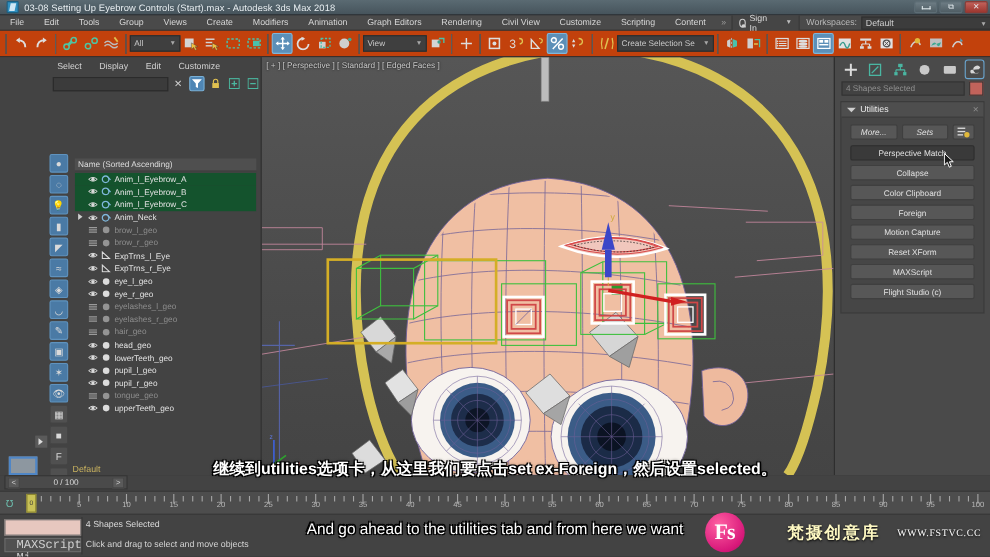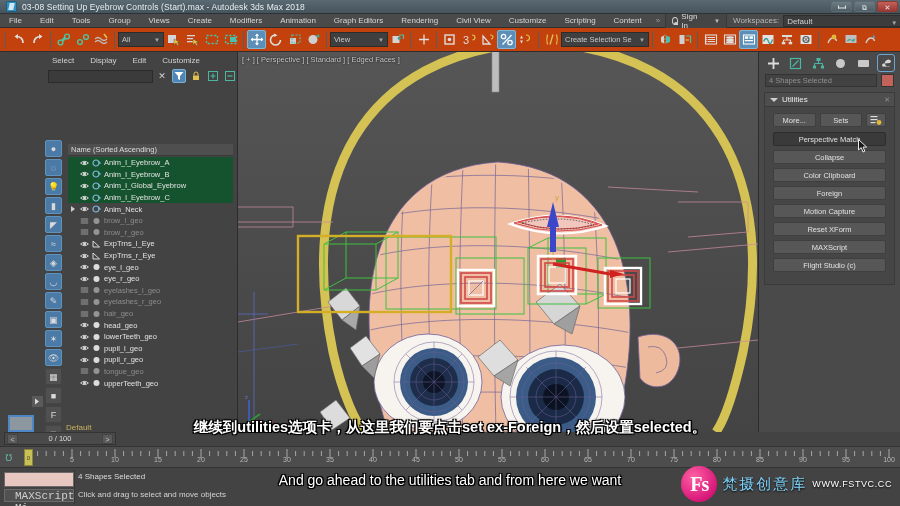--- a/index.html
+++ b/index.html
@@ -123,21 +123,21 @@
     font-size:7.5px; color:#909090; line-height:12px; padding-left:3px; }
   .cp-color { width:13px; height:13px; background:#c2635b; border:1px solid #333; }
   .rollout { margin:5px 5px 0 5px; background:#464646; border:1px solid #3a3a3a; }
   .rollout-hdr { height:14px; display:flex; align-items:center; gap:4px; padding-left:5px;
     background:#4e4e4e; border-bottom:1px solid #3a3a3a; position:relative;}
   .rollout-hdr .tri { width:0;height:0;border-left:4px solid transparent;
     border-right:4px solid transparent;border-top:4px solid #cfcfcf;}
   .rollout-hdr .t { font-size:8px; color:#ececec; font-weight:normal;}
   .rollout-hdr .x { position:absolute;right:4px;font-size:7px;color:#8d8d8d;}
   .rollout-body { padding:6px 8px 8px 8px; }
-  .btnrow { display:flex; gap:4px; margin-bottom:5px; align-items:center;}
+  .btnrow { display:flex; gap:4px; margin-bottom:5px; align-items:center;font-style:italic;}
   .ubtn { flex:1; height:14px; background:#575757; border:1px solid #3f3f3f; border-radius:2px;
     font-size:7.5px; color:#e0e0e0; display:flex; align-items:center; justify-content:center; }
   .ubtn.small { flex:0 0 20px; }
   .ubtn.dark { background:#3a3a3a; border-color:#2d2d2d; }
   .ubtn.wide { width:100%; margin-bottom:4px; }
   .cursor-arrow { position:absolute; left:858px; top:139px; width:10px;height:14px; z-index:30;}
 
   
   .bottom { position:absolute; left:0; top:432px; width:900px; height:74px; background:#434343; }
   .timeline { position:absolute; left:0; top:446px; width:900px; height:22px;
@@ -165,29 +165,29 @@
   .st-sep { position:absolute; left:74px; top:470px; width:1px; height:34px; background:#353535;}
 
   
   .subs { position:absolute; left:0; top:418px; width:900px; z-index:40;
     text-align:center; pointer-events:none; }
   .sub-cn { font-size:14.5px; color:#fff; font-weight:bold; line-height:19px;
     text-shadow:-1.2px -1.2px 0 #000,1.2px -1.2px 0 #000,-1.2px 1.2px 0 #000,1.2px 1.2px 0 #000,0 0 3px #000;}
   .sub-en { font-size:14px; color:#fff; line-height:19px;
     text-shadow:-1.2px -1.2px 0 #000,1.2px -1.2px 0 #000,-1.2px 1.2px 0 #000,1.2px 1.2px 0 #000,0 0 3px #000;margin-top:34px;}
   .watermark { position:absolute; right:8px; top:466px; display:flex; align-items:center;
-    gap:5px; z-index:45;text-align:center; }
+    gap:15px; z-index:45;text-align:center; }
   .wm-logo { width:36px; height:36px; border-radius:50%;
     background:radial-gradient(circle at 35% 30%,#ff5fa2,#d8187a 70%,#a5105c);
     display:flex; align-items:center; justify-content:center;
     font-family:"Liberation Serif", serif; font-size:20px; color:#fff; font-weight:bold;
     letter-spacing:-1px;}
-  .wm-cn { font-size:15px; color:#7dd3fc; font-weight:normal; letter-spacing:2px;
-    text-shadow:0 1px 2px #000;}
-  .wm-url { font-size:9px; color:#fff; letter-spacing:.6px; text-shadow:0 1px 2px #000;}
+  .wm-cn { font-size:15px; color:#fef9c3; font-weight:bold; letter-spacing:2px;
+    text-shadow:0 1px 2px #000;margin-left:24px;}
+  .wm-url { font-size:9px; color:#fff; letter-spacing:.6px; text-shadow:0 1px 2px #000;font-family:Liberation Serif, serif;}
 </style>
 </head>
 <body>
 
 <div id="app">
 
   <div class="titlebar">
     <div class="tb-appicon"></div>
     <div class="tb-title">03-08 Setting Up Eyebrow Controls (Start).max - Autodesk 3ds Max 2018</div>
     <div class="tb-winbtns">
@@ -556,35 +556,20 @@
               <circle cx="4.5" cy="4" r="1.5" fill="#dcdcdc"></circle>
             </svg>
           </span>
           <span class="ntype">
             <svg width="9" height="8" viewBox="0 0 9 8">
               <circle cx="4" cy="4" r="3" fill="none" stroke="#7fb7db" stroke-width="1.2"></circle>
               <path d="M6 2 L8.5 4.5" stroke="#7fb7db" stroke-width="1.2"></path>
             </svg>
           </span>
           <span>Anim_l_Eyebrow_B</span>
-        </div>
-        <div class="row sel">
-          <span class="eye">
-            <svg width="9" height="8" viewBox="0 0 9 8">
-              <path d="M.6 4 Q4.5 .6 8.4 4 Q4.5 7.4 .6 4Z" fill="none" stroke="#dcdcdc" stroke-width=".9"></path>
-              <circle cx="4.5" cy="4" r="1.5" fill="#dcdcdc"></circle>
-            </svg>
-          </span>
-          <span class="ntype">
-            <svg width="9" height="8" viewBox="0 0 9 8">
-              <circle cx="4" cy="4" r="3" fill="none" stroke="#7fb7db" stroke-width="1.2"></circle>
-              <path d="M6 2 L8.5 4.5" stroke="#7fb7db" stroke-width="1.2"></path>
-            </svg>
-          </span>
-          <span>Anim_l_Global_Eyebrow</span>
         </div>
         <div class="row sel">
           <span class="eye">
             <svg width="9" height="8" viewBox="0 0 9 8">
               <path d="M.6 4 Q4.5 .6 8.4 4 Q4.5 7.4 .6 4Z" fill="none" stroke="#dcdcdc" stroke-width=".9"></path>
               <circle cx="4.5" cy="4" r="1.5" fill="#dcdcdc"></circle>
             </svg>
           </span>
           <span class="ntype">
             <svg width="9" height="8" viewBox="0 0 9 8">

